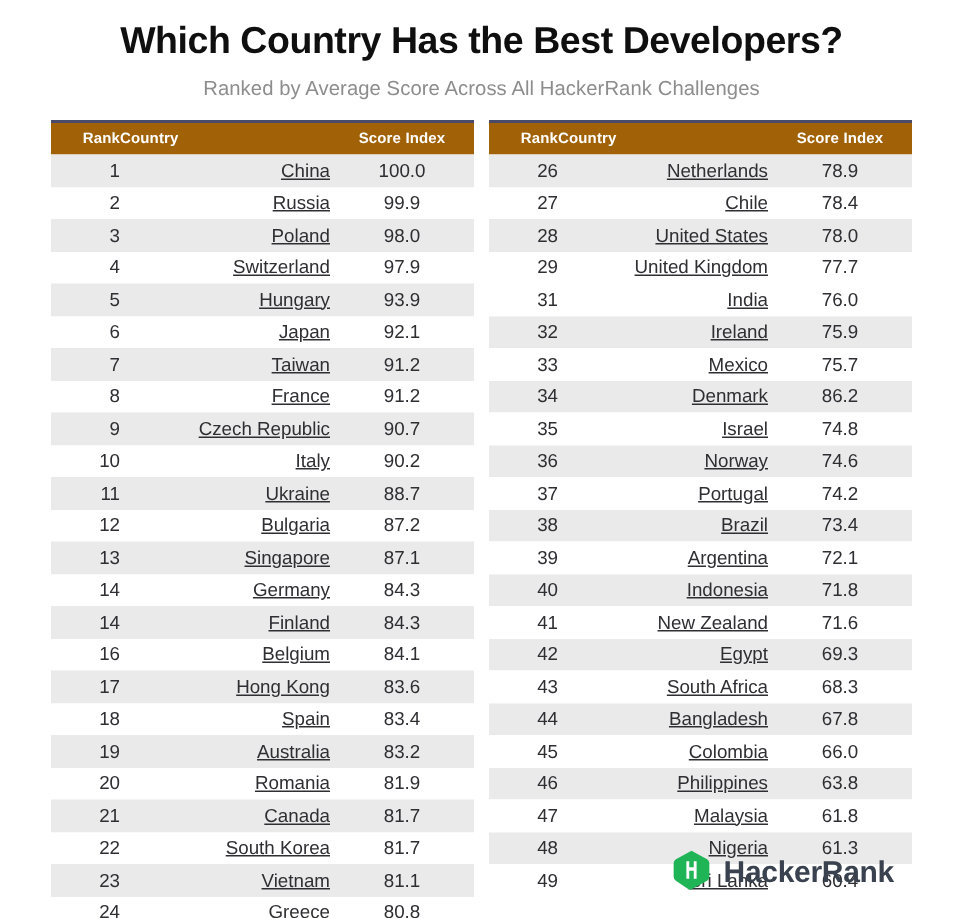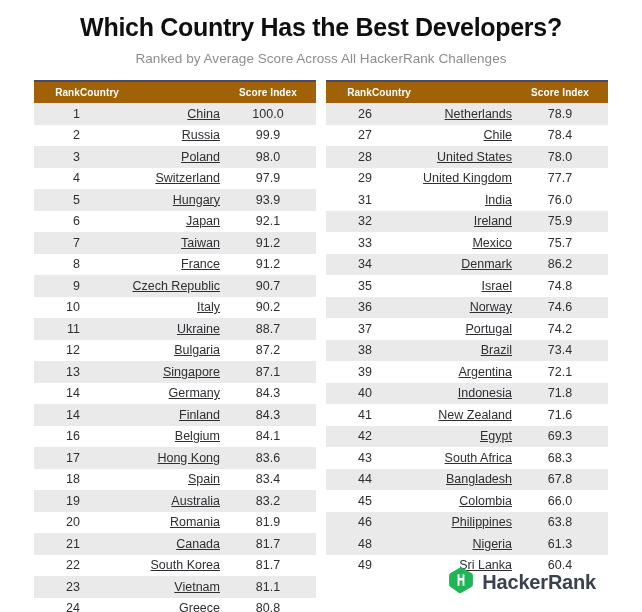--- a/index.html
+++ b/index.html
@@ -348,20 +348,25 @@
           <tr class="row-plain">
             <td class="cell-rank">45</td>
             <td class="cell-country">Colombia</td>
             <td class="cell-score">66.0</td>
           </tr>
           <tr class="row-shaded">
             <td class="cell-rank">46</td>
             <td class="cell-country">Philippines</td>
             <td class="cell-score">63.8</td>
           </tr>
+          <tr class="row-plain">
+            <td class="cell-rank">47</td>
+            <td class="cell-country">Malaysia</td>
+            <td class="cell-score">61.8</td>
+          </tr>
           <tr class="row-shaded">
             <td class="cell-rank">48</td>
             <td class="cell-country">Nigeria</td>
             <td class="cell-score">61.3</td>
           </tr>
           <tr class="row-plain">
             <td class="cell-rank">49</td>
             <td class="cell-country">Sri Lanka</td>
             <td class="cell-score">60.4</td>
           </tr>

